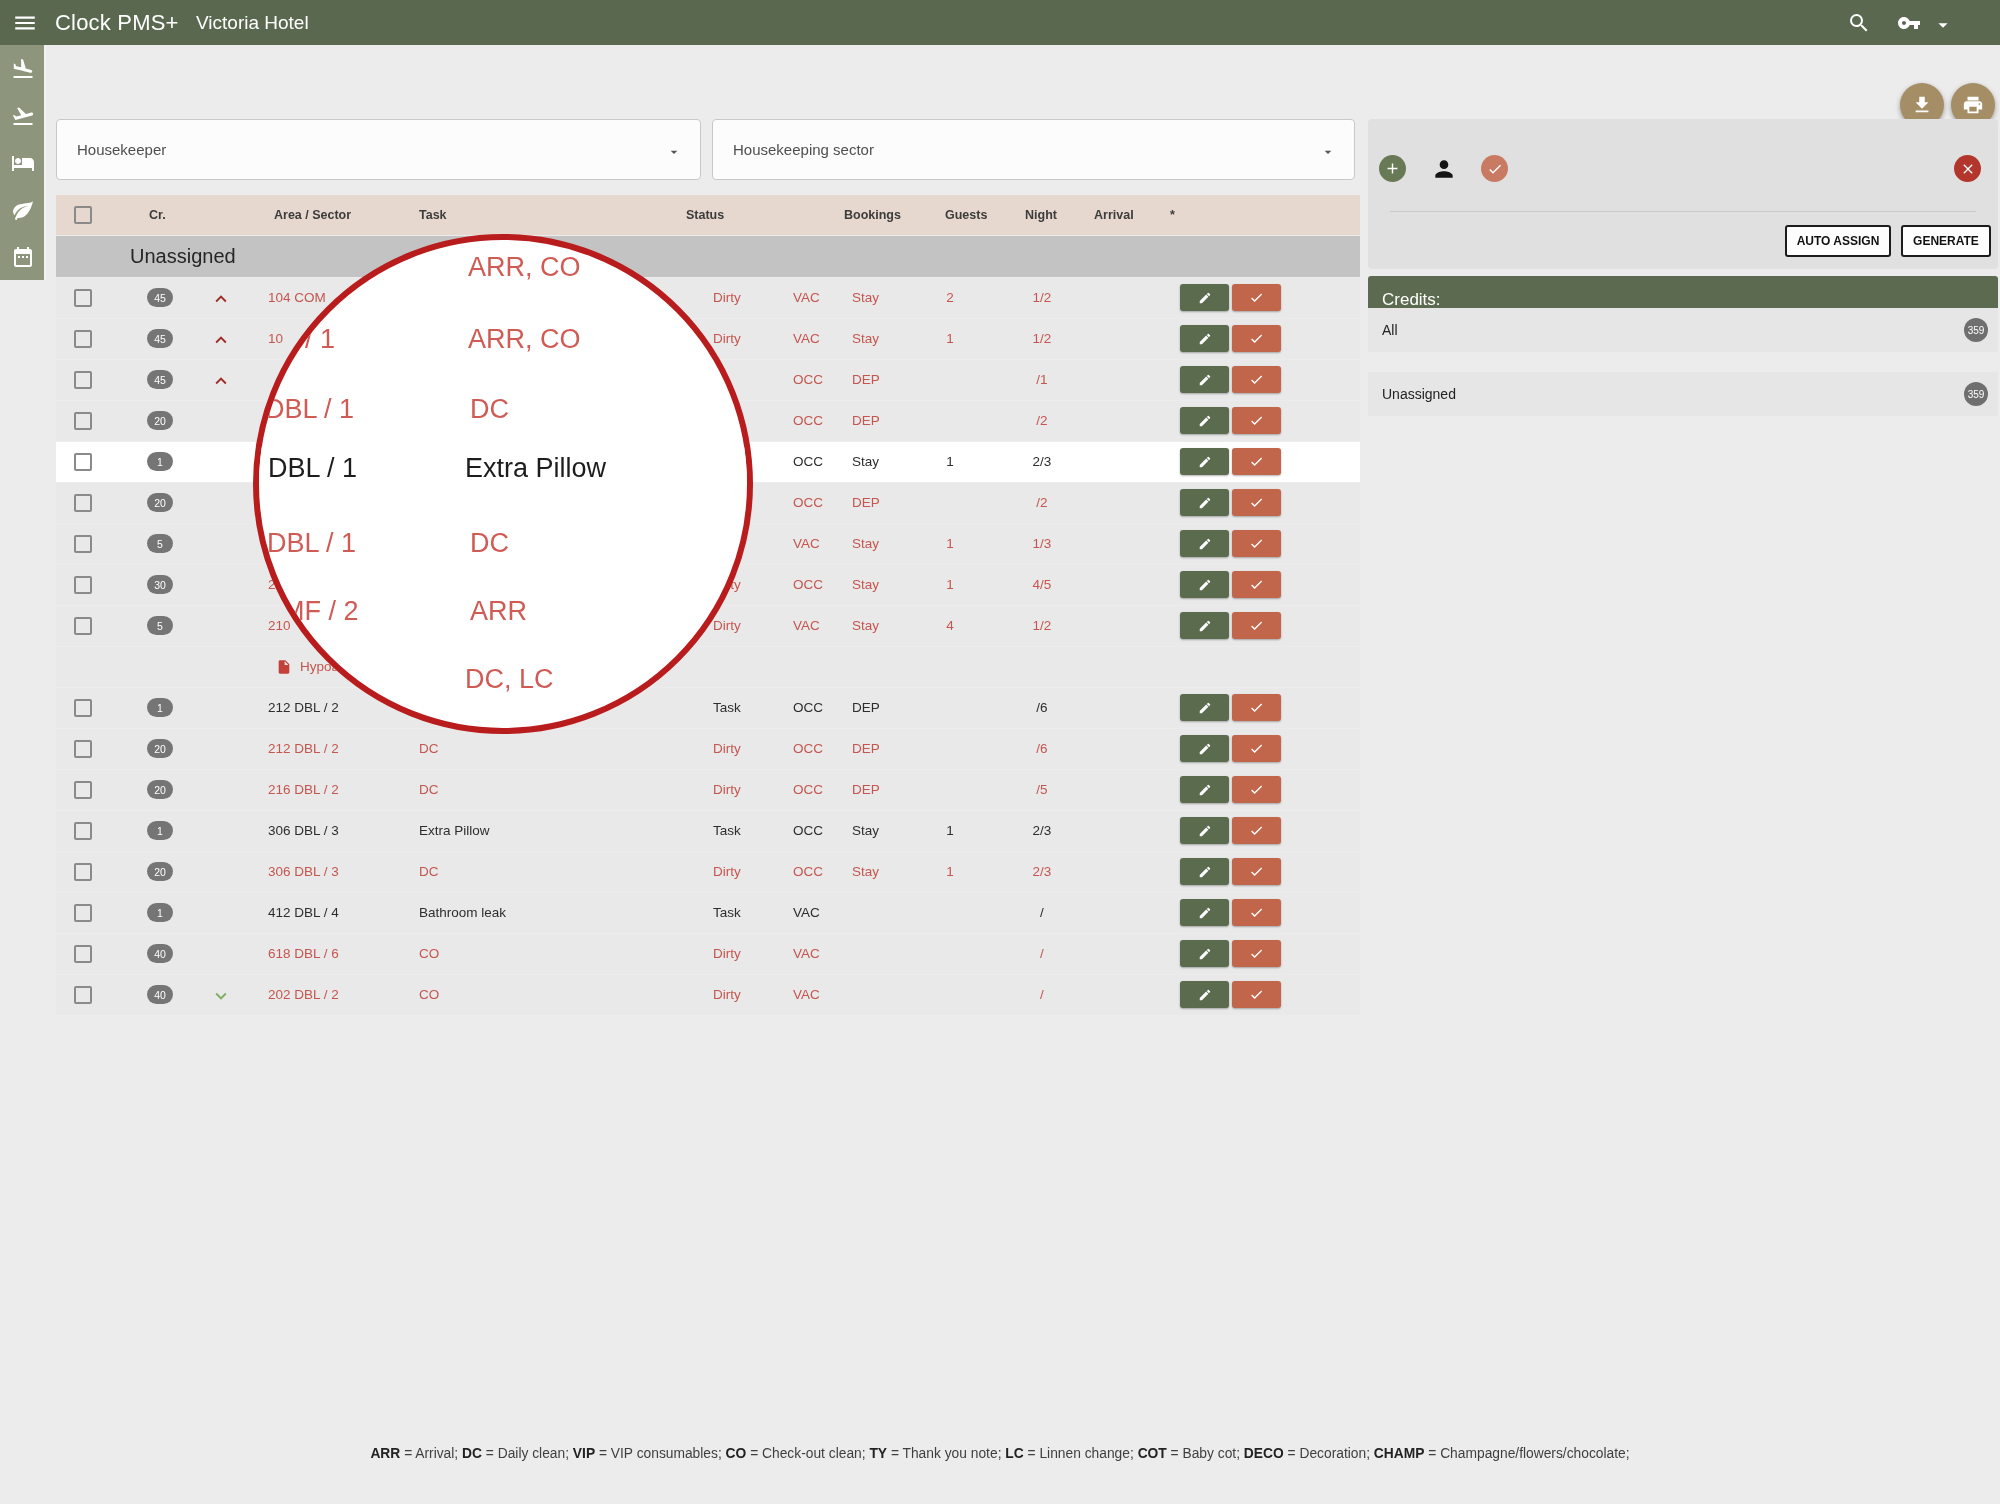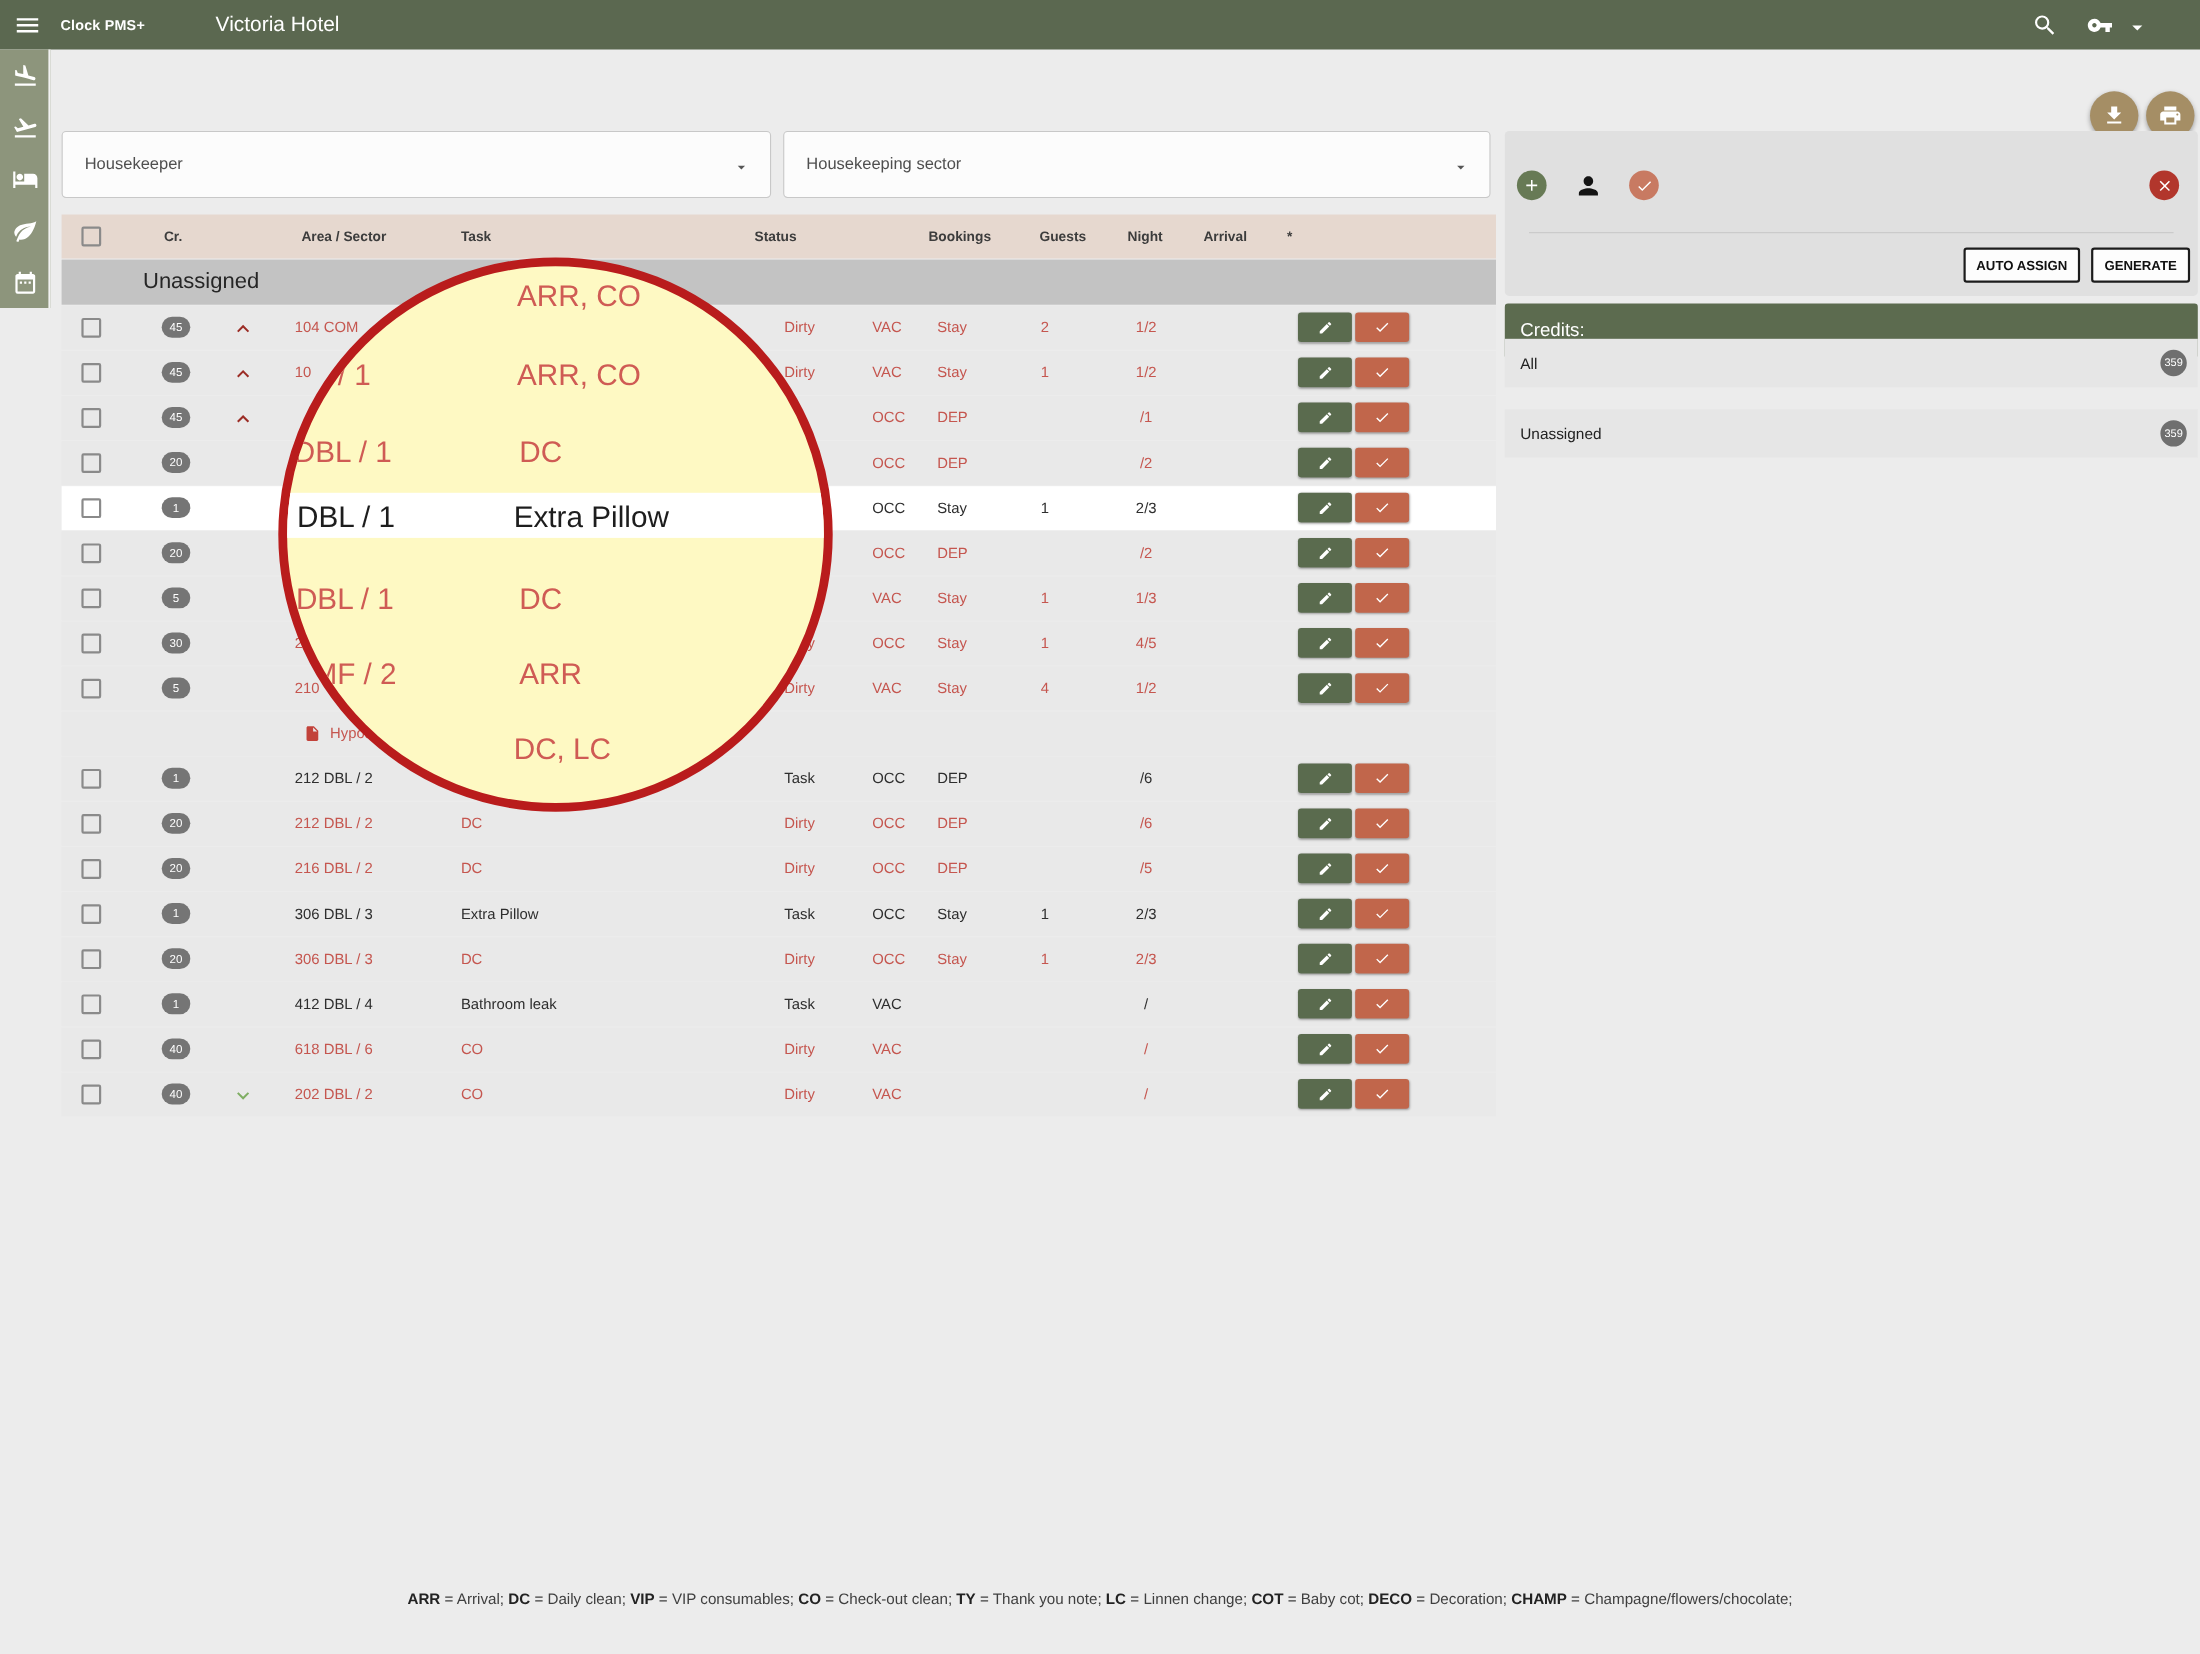--- a/index.html
+++ b/index.html
@@ -2,21 +2,21 @@
 <html style="--topbar: #5b6850; --sidebar: #8d957c; --header-tan: #c3b292; --fab: #a58e65; --page-bg: #ececec; --table-header: #e6d8cf; --group-row: #c3c3c3; --row-bg: #e9e9e9; --accent-red: #c5564f; --green-btn: #5a6b4e; --salmon-btn: #c1664b; --credits-green: #5c6b4f; --badge-gray: #757575; --plus-green: #677a55; --check-salmon: #c87a62; --close-red: #b2362c;"><head>
 <meta charset="utf-8">
 <style>
   html,body{margin:0;padding:0;background:#d8d8d8;font-family:"Liberation Sans",sans-serif;}
   .page{position:relative;width:2000px;height:1504px;background:var(--page-bg,#ececec);overflow:hidden;
         -webkit-font-smoothing:antialiased;}
   svg{display:block;}
 
   
   .topbar{position:absolute;left:0;top:0;width:2000px;height:45px;background:var(--topbar,#5b6850);color:#fff;}
-  .topbar .title{position:absolute;left:55px;top:0;line-height:45px;font-size:13px;font-weight:700;letter-spacing:.2px;}
+  .topbar .title{position:absolute;left:55px;top:0;line-height:45px;font-size:22px;font-weight:400;letter-spacing:.2px;}
   .topbar .subtitle{position:absolute;left:196px;top:0;line-height:45px;font-size:19px;font-weight:400;}
   .icon-btn{position:absolute;width:30px;height:30px;display:flex;align-items:center;justify-content:center;color:#fff;cursor:pointer;}
 
   
   .sidebar{position:absolute;left:0;top:45px;width:46px;height:235px;background:var(--sidebar,#8d957c);
            border-right:2px solid #f2f2f2;box-sizing:border-box;}
   .side-item{width:46px;height:47px;display:flex;align-items:center;justify-content:center;color:#fff;}
 
   
   .pageheader{position:absolute;left:46px;top:45px;width:1954px;height:56px;background:var(--header-tan,#c3b292);}
@@ -68,21 +68,21 @@
   .chev{position:absolute;left:152px;top:8px;width:26px;height:26px;display:flex;align-items:center;justify-content:center;cursor:pointer;}
   .abtn{position:absolute;top:6px;width:49px;height:27px;border-radius:3px;display:flex;align-items:center;justify-content:center;
         color:#fff;box-shadow:0 1px 2px rgba(0,0,0,.3);cursor:pointer;}
   .abtn.edit{left:1124px;background:var(--green-btn,#5a6b4e);}
   .abtn.done{left:1176px;background:var(--salmon-btn,#c1664b);}
   .noteicon{position:absolute;left:220px;top:12px;color:#c2423a;}
   .notetext{position:absolute;left:244px;line-height:40px;font-size:13.5px;color:var(--accent-red,#c5564f);}
 
   
   .magnifier{position:absolute;left:253px;top:234px;width:488px;height:488px;border-radius:50%;
-             border:8px solid #b91c1c;background:#fef9c3;overflow:hidden;box-sizing:content-box;z-index:20;}
+             border:6px solid #b91c1c;background:#ffffff;overflow:hidden;box-sizing:content-box;z-index:20;}
   .mag-band{position:absolute;left:0;top:206px;width:488px;height:41px;background:#fff;}
   .mag-label{position:absolute;font-size:27px;white-space:nowrap;}
   .mag-label.red{color:#cf5b54;}
   .mag-label.black{color:#1d1d1d;}
 
   
   .legend{position:absolute;left:0;top:1443px;width:2000px;text-align:center;font-size:13.8px;color:#3f3f3f;line-height:22px;}
   .legend b{color:#222;}
 </style>
 </head>

